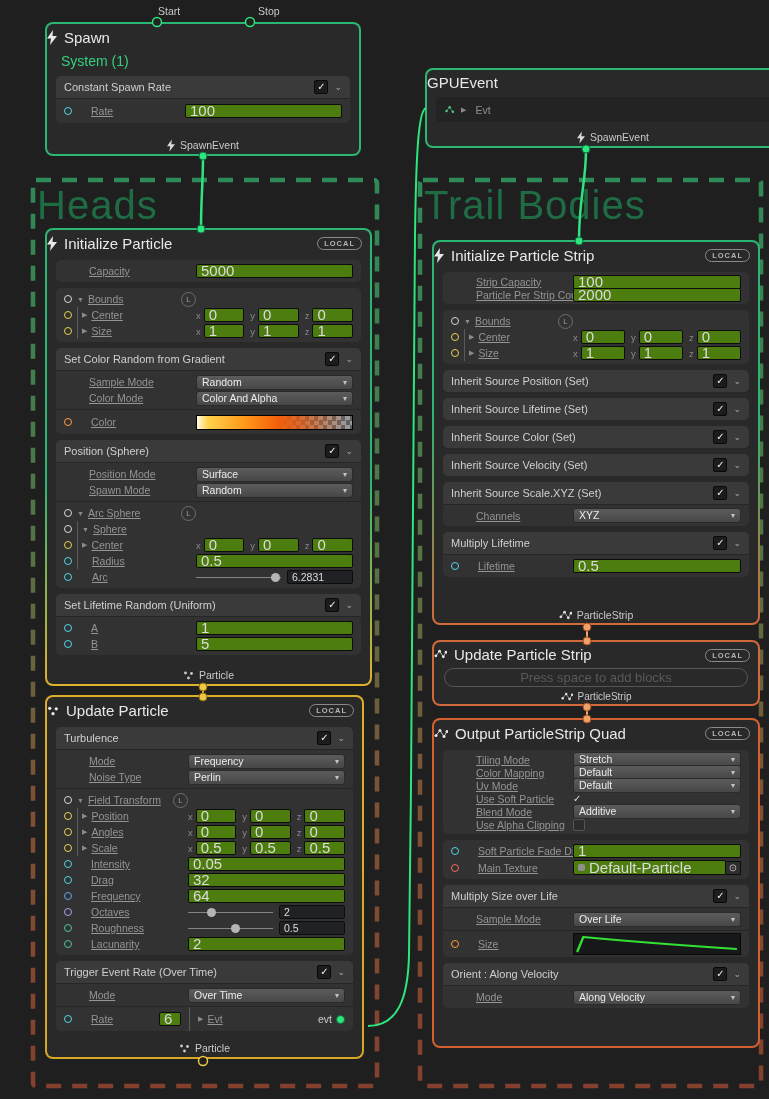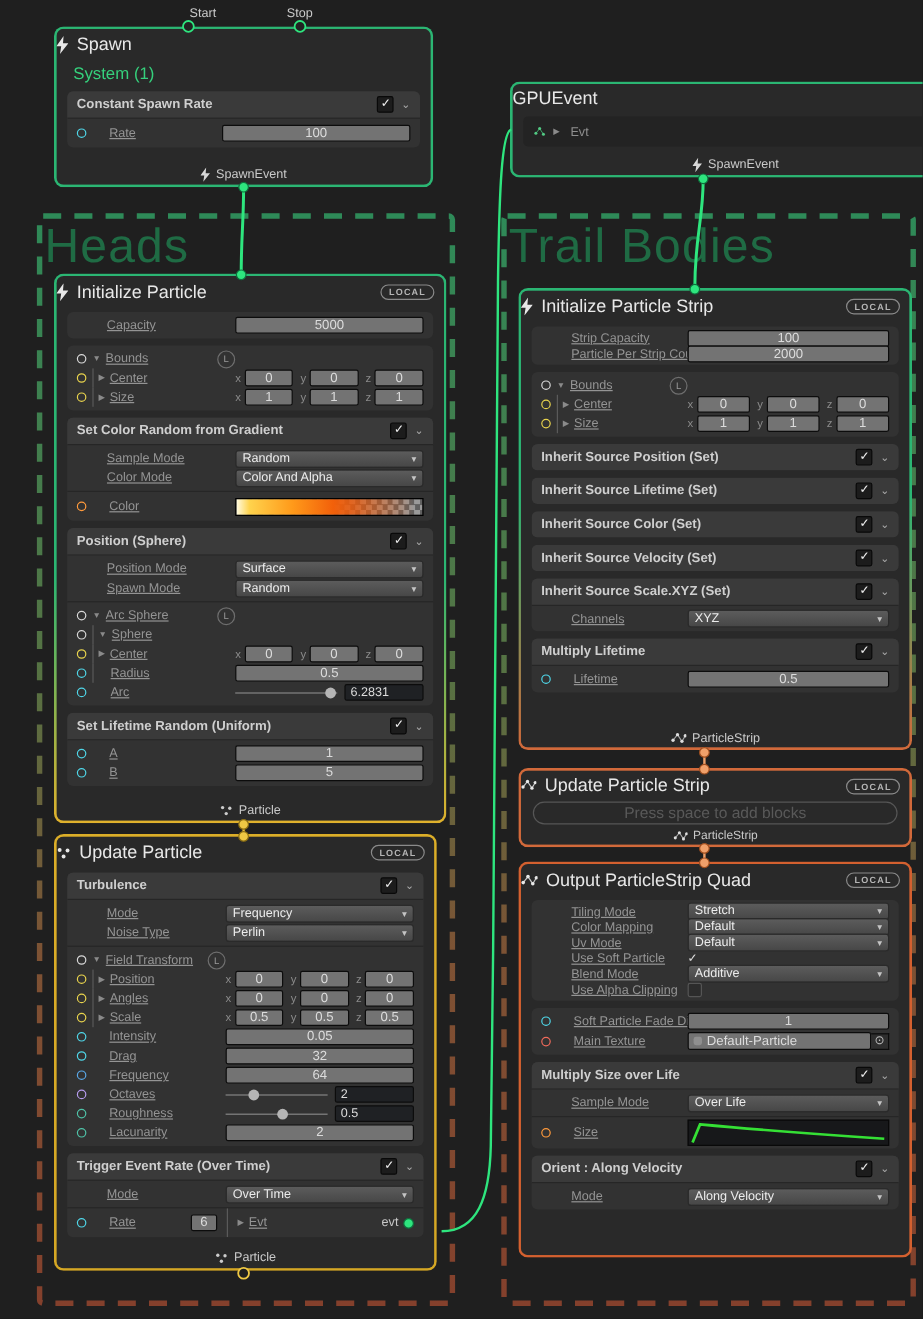--- a/index.html
+++ b/index.html
@@ -8,39 +8,39 @@
   .glabel{position:absolute;font-size:40px;color:#1f6b44;letter-spacing:1px;z-index:1;}
   .node{position:absolute;z-index:2;border:2px solid transparent;border-radius:8px;
         background:linear-gradient(#292929,#292929) padding-box,var(--bc) border-box;
         display:flex;flex-direction:column;box-sizing:border-box;}
   .nt{display:flex;align-items:center;justify-content:flex-start;gap:7px;height:27px;flex:0 0 auto;
       color:#e8e8e8;font-size:15px;position:relative;}
   .bdg{position:absolute;right:8px;top:7px;border:1px solid #8a8a8a;border-radius:8px;color:#b5b5b5;
        font-size:7.5px;font-weight:bold;letter-spacing:1px;padding:1px 6px;}
   .sec{background:#323232;border-radius:5px;margin:3px 9px;overflow:hidden;flex:0 0 auto;}
   .bh{display:flex;align-items:center;background:#3a3a3a;height:22px;padding:0 8px;border-bottom:1px solid #262626;}
-  .bh .t{flex:1;color:#cfcfcf;font-size:11px;font-weight:bold;}
+  .bh .t{flex:1;color:#cfcfcf;font-size:11px;}
   .cb{width:12px;height:12px;background:#1c1c1c;border:1px solid #090909;border-radius:2px;color:#f0f0f0;
       font-size:10px;line-height:11px;text-align:center;margin-right:6px;flex:0 0 auto;}
   .cbu{width:10px;height:10px;background:#2c2c2c;border:1px solid #555;border-radius:2px;}
   .chev{color:#aaa;font-size:9px;}
   .row{display:flex;align-items:center;height:16px;padding:0 8px;font-size:10.5px;}
   .lab{color:#949494;flex:1 1 auto;white-space:nowrap;overflow:hidden;text-decoration:underline;}
   .port{width:6px;height:6px;border-radius:50%;border:1.5px solid #ccc;margin-right:5px;flex:0 0 auto;}
   .pw{border-color:#d8d8d8;} .py{border-color:#e8d34d;} .pc{border-color:#4fd6e8;}
   .po{border-color:#ff9a3c;} .pp{border-color:#b79df0;} .pt{border-color:#4fc3a8;}
   .pb{border-color:#5aa8e8;} .pr{border-color:#f06a5a;}
   .tri{color:#8a8a8a;font-size:7px;margin-right:4px;flex:0 0 auto;}
   .tline{width:1px;align-self:stretch;background:#5a5a5a;margin-right:4px;flex:0 0 auto;}
   .lb{width:13px;height:13px;border:1px solid #6e6e6e;border-radius:50%;color:#9a9a9a;font-size:8px;
       line-height:13px;text-align:center;margin-left:8px;flex:0 0 auto;}
   .ctl{display:flex;align-items:center;width:157px;flex:0 0 auto;}
   .ctl2{display:flex;align-items:center;width:168px;flex:0 0 auto;}
-  .fld{background:#737373;border:1px solid #0c0c0c;border-radius:2px;color:#dcdcdc;height:12px;
-       line-height:12px;padding:0 4px;flex:1;font-size:11px;text-align:center;}
+  .fld{background:#4d7c0f;border:1px solid #0c0c0c;border-radius:2px;color:#dcdcdc;height:12px;
+       line-height:12px;padding:0 4px;flex:1;font-size:15px;}
   .dd{background:linear-gradient(#5c5c5c,#474747);border:1px solid #2a2a2a;border-radius:3px;color:#ececec;
       height:13px;line-height:13px;padding:0 5px;flex:1;display:flex;font-size:10.5px;}
   .dd .dv{flex:1;} .dd .car{color:#c4c4c4;font-size:8px;}
   .ax{color:#8a8a8a;font-size:9.5px;margin:0 3px 0 6px;}
   .ax:first-child{margin-left:0;}
   .sep{height:1px;background:#262626;}
   .pad{padding:3px 0;}
   .foot{display:flex;align-items:center;justify-content:center;gap:5px;height:18px;color:#c9c9c9;
         font-size:10.5px;flex:0 0 auto;margin-top:auto;}
   .sl{flex:1;height:12px;position:relative;margin-right:6px;}
@@ -80,21 +80,21 @@
       </linearGradient>
     </defs>
     <rect x="33" y="180" width="344" height="906" rx="3" fill="none" stroke="url(#gb)" stroke-width="4.5" stroke-dasharray="15 11"></rect>
     <rect x="420" y="180" width="341" height="906" rx="3" fill="none" stroke="url(#gb)" stroke-width="4.5" stroke-dasharray="15 11"></rect>
   </svg>
 
   <div class="glabel" style="left:37px;top:183px">Heads</div>
   <div class="glabel" style="left:424px;top:183px">Trail Bodies</div>
 
   <div class="plabel" style="left:158px;top:5px">Start</div>
-  <div class="plabel" style="left:239px;top:5px">Stop</div>
+  <div class="plabel" style="left:258px;top:5px">Stop</div>
 
   <div class="node" style="left:45px;top:22px;width:316px;height:134px;--bc:linear-gradient(#2bb673,#2bb673)">
     <div class="nt">
       <svg width="10" height="15" viewBox="0 0 10 15">
           <polygon points="6,0 0,8.5 4,8.5 3,15 10,6 5.5,6" fill="#e8e8e8"></polygon>
         </svg>
       <span>Spawn</span>
     </div>
     <div class="syslab">System (1)</div>
     <div class="sec">

